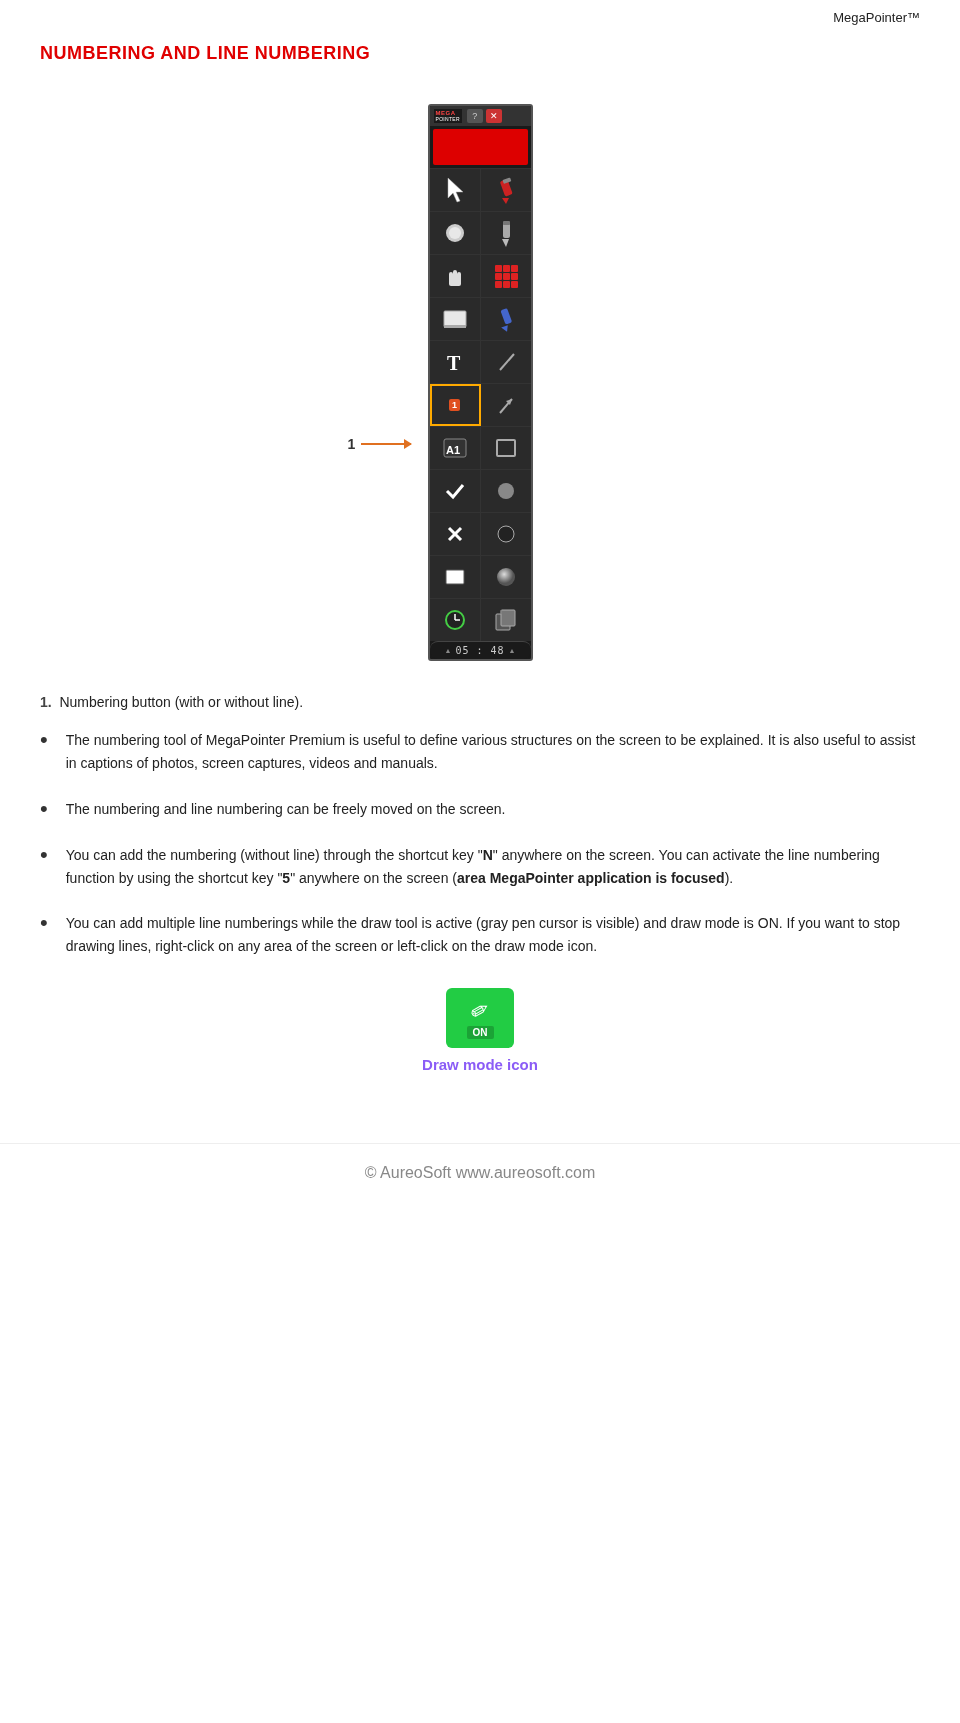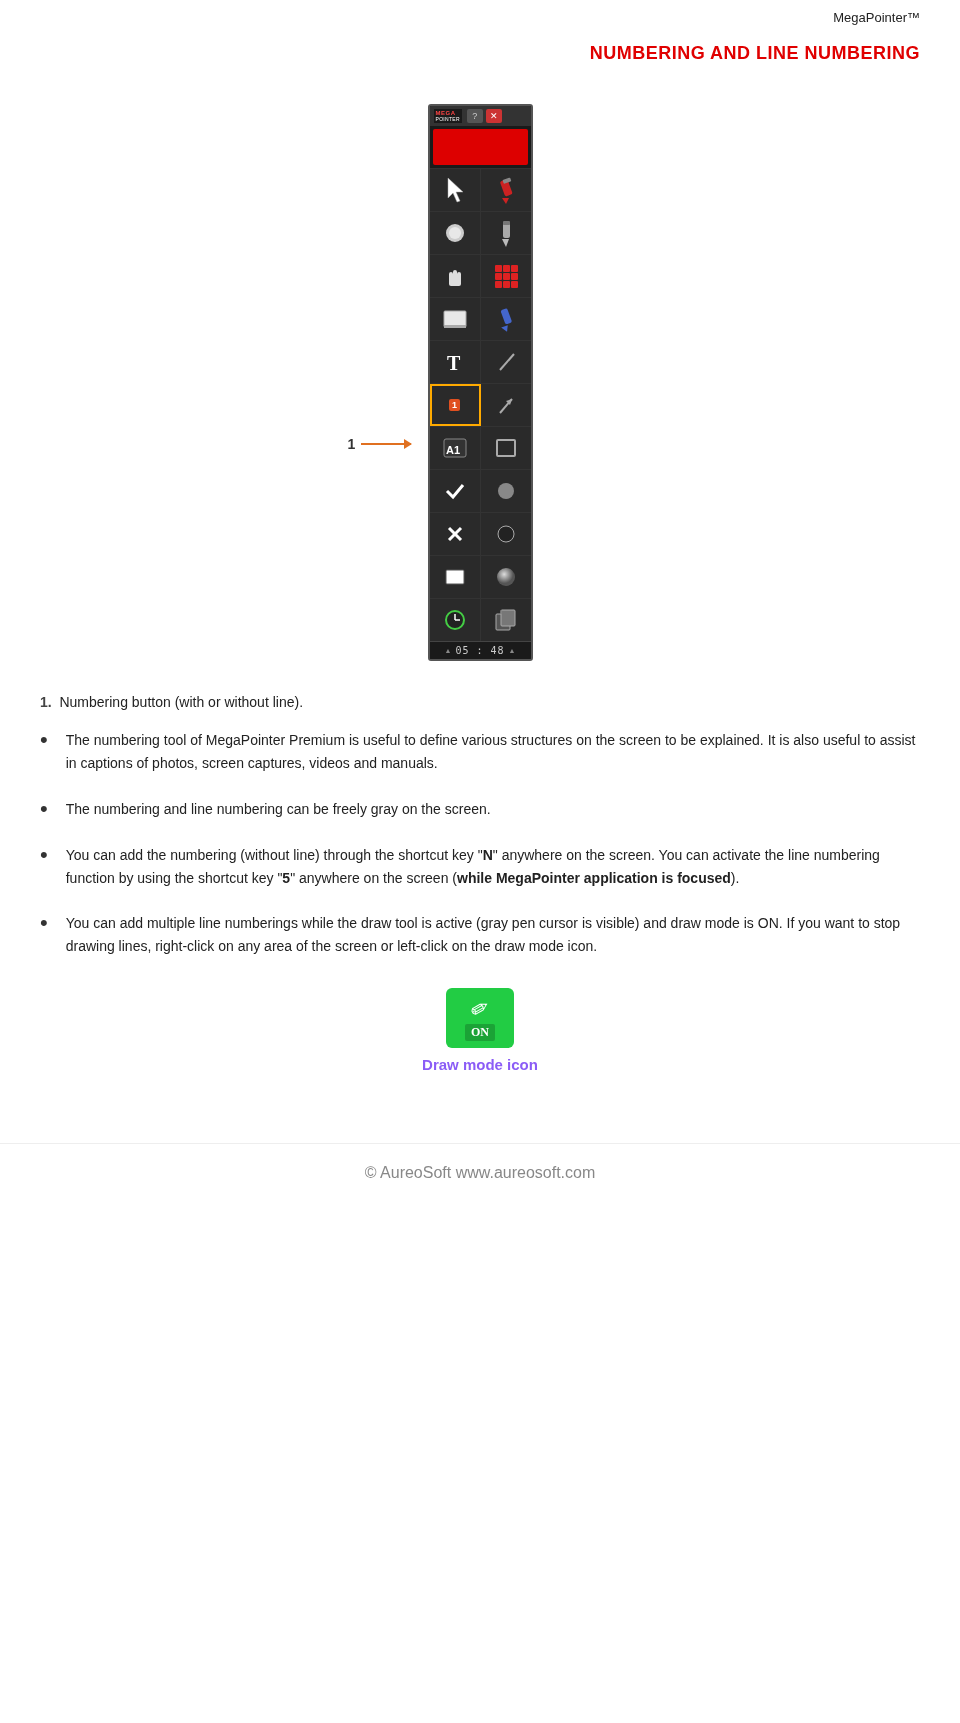--- a/index.html
+++ b/index.html
@@ -20,21 +20,20 @@
       color: #222;
     }
 
     .page-title {
       padding: 18px 40px 0 40px;
       font-size: 18px;
       font-weight: bold;
       color: #e00000;
       text-transform: uppercase;
       letter-spacing: 0.5px;
-      text-align: right;
     }
 
     .main-content {
       padding: 20px 40px;
     }
 
     
     .toolbar-container {
       display: flex;
       justify-content: center;
@@ -164,20 +163,21 @@
 
     
     .tb-timer-row {
       background: #1a1a1a;
       border-top: 1px solid #444;
       padding: 3px 4px;
       display: flex;
       align-items: center;
       justify-content: center;
       gap: 4px;
+      border-radius: 8px;
     }
     .tb-timer-btn {
       font-size: 7px;
       color: #888;
     }
     .tb-timer-text {
       font-size: 10px;
       color: #ccc;
       font-family: monospace;
       letter-spacing: 1px;
@@ -244,27 +244,26 @@
       margin-bottom: 8px;
       position: relative;
     }
     .draw-mode-icon .pen-icon {
       color: white;
       font-size: 22px;
       transform: rotate(-30deg);
       margin-bottom: 2px;
     }
     .draw-mode-icon .on-label {
-      font-size: 12px;
+      font-size: 10px;
       font-weight: bold;
       color: white;
       background: rgba(0,0,0,0.2);
       padding: 1px 6px;
       border-radius: 2px;
-      font-family: Liberation Serif, serif;
     }
 
     .draw-mode-caption {
       font-size: 15px;
       font-weight: bold;
       color: #8b5cf6;
     }
 
     
     .page-footer {
@@ -509,27 +508,27 @@
     &nbsp;<span>Numbering button (with or without line).</span>
   </div>
 
   <div class="bullet-section">
     <span class="bullet-dot">•</span>
     <span class="bullet-text">The numbering tool of MegaPointer Premium is useful to define various structures on the screen to be explained. It is also useful to assist in captions of photos, screen captures, videos and manuals.</span>
   </div>
 
   <div class="bullet-section">
     <span class="bullet-dot">•</span>
-    <span class="bullet-text">The numbering and line numbering can be freely gray on the screen.</span>
+    <span class="bullet-text">The numbering and line numbering can be freely moved on the screen.</span>
   </div>
 
   <div class="bullet-section">
     <span class="bullet-dot">•</span>
     <span class="bullet-text">
-      You can add the numbering (without line) through the shortcut key "<span class="bold">N</span>" anywhere on the screen. You can activate the line numbering function by using the shortcut key "<span class="bold">5</span>" anywhere on the screen (<span class="bold">while MegaPointer application is focused</span>).
+      You can add the numbering (without line) through the shortcut key "<span class="bold">N</span>" anywhere on the screen. You can activate the line numbering function by using the shortcut key "<span class="bold">5</span>" anywhere on the screen (<span class="bold">area MegaPointer application is focused</span>).
     </span>
   </div>
 
   <div class="bullet-section">
     <span class="bullet-dot">•</span>
     <span class="bullet-text">
       You can add multiple line numberings while the draw tool is active (gray pen cursor is visible) and draw mode is ON. If you want to stop drawing lines, right-click on any area of the screen or left-click on the draw mode icon.
     </span>
   </div>
 

